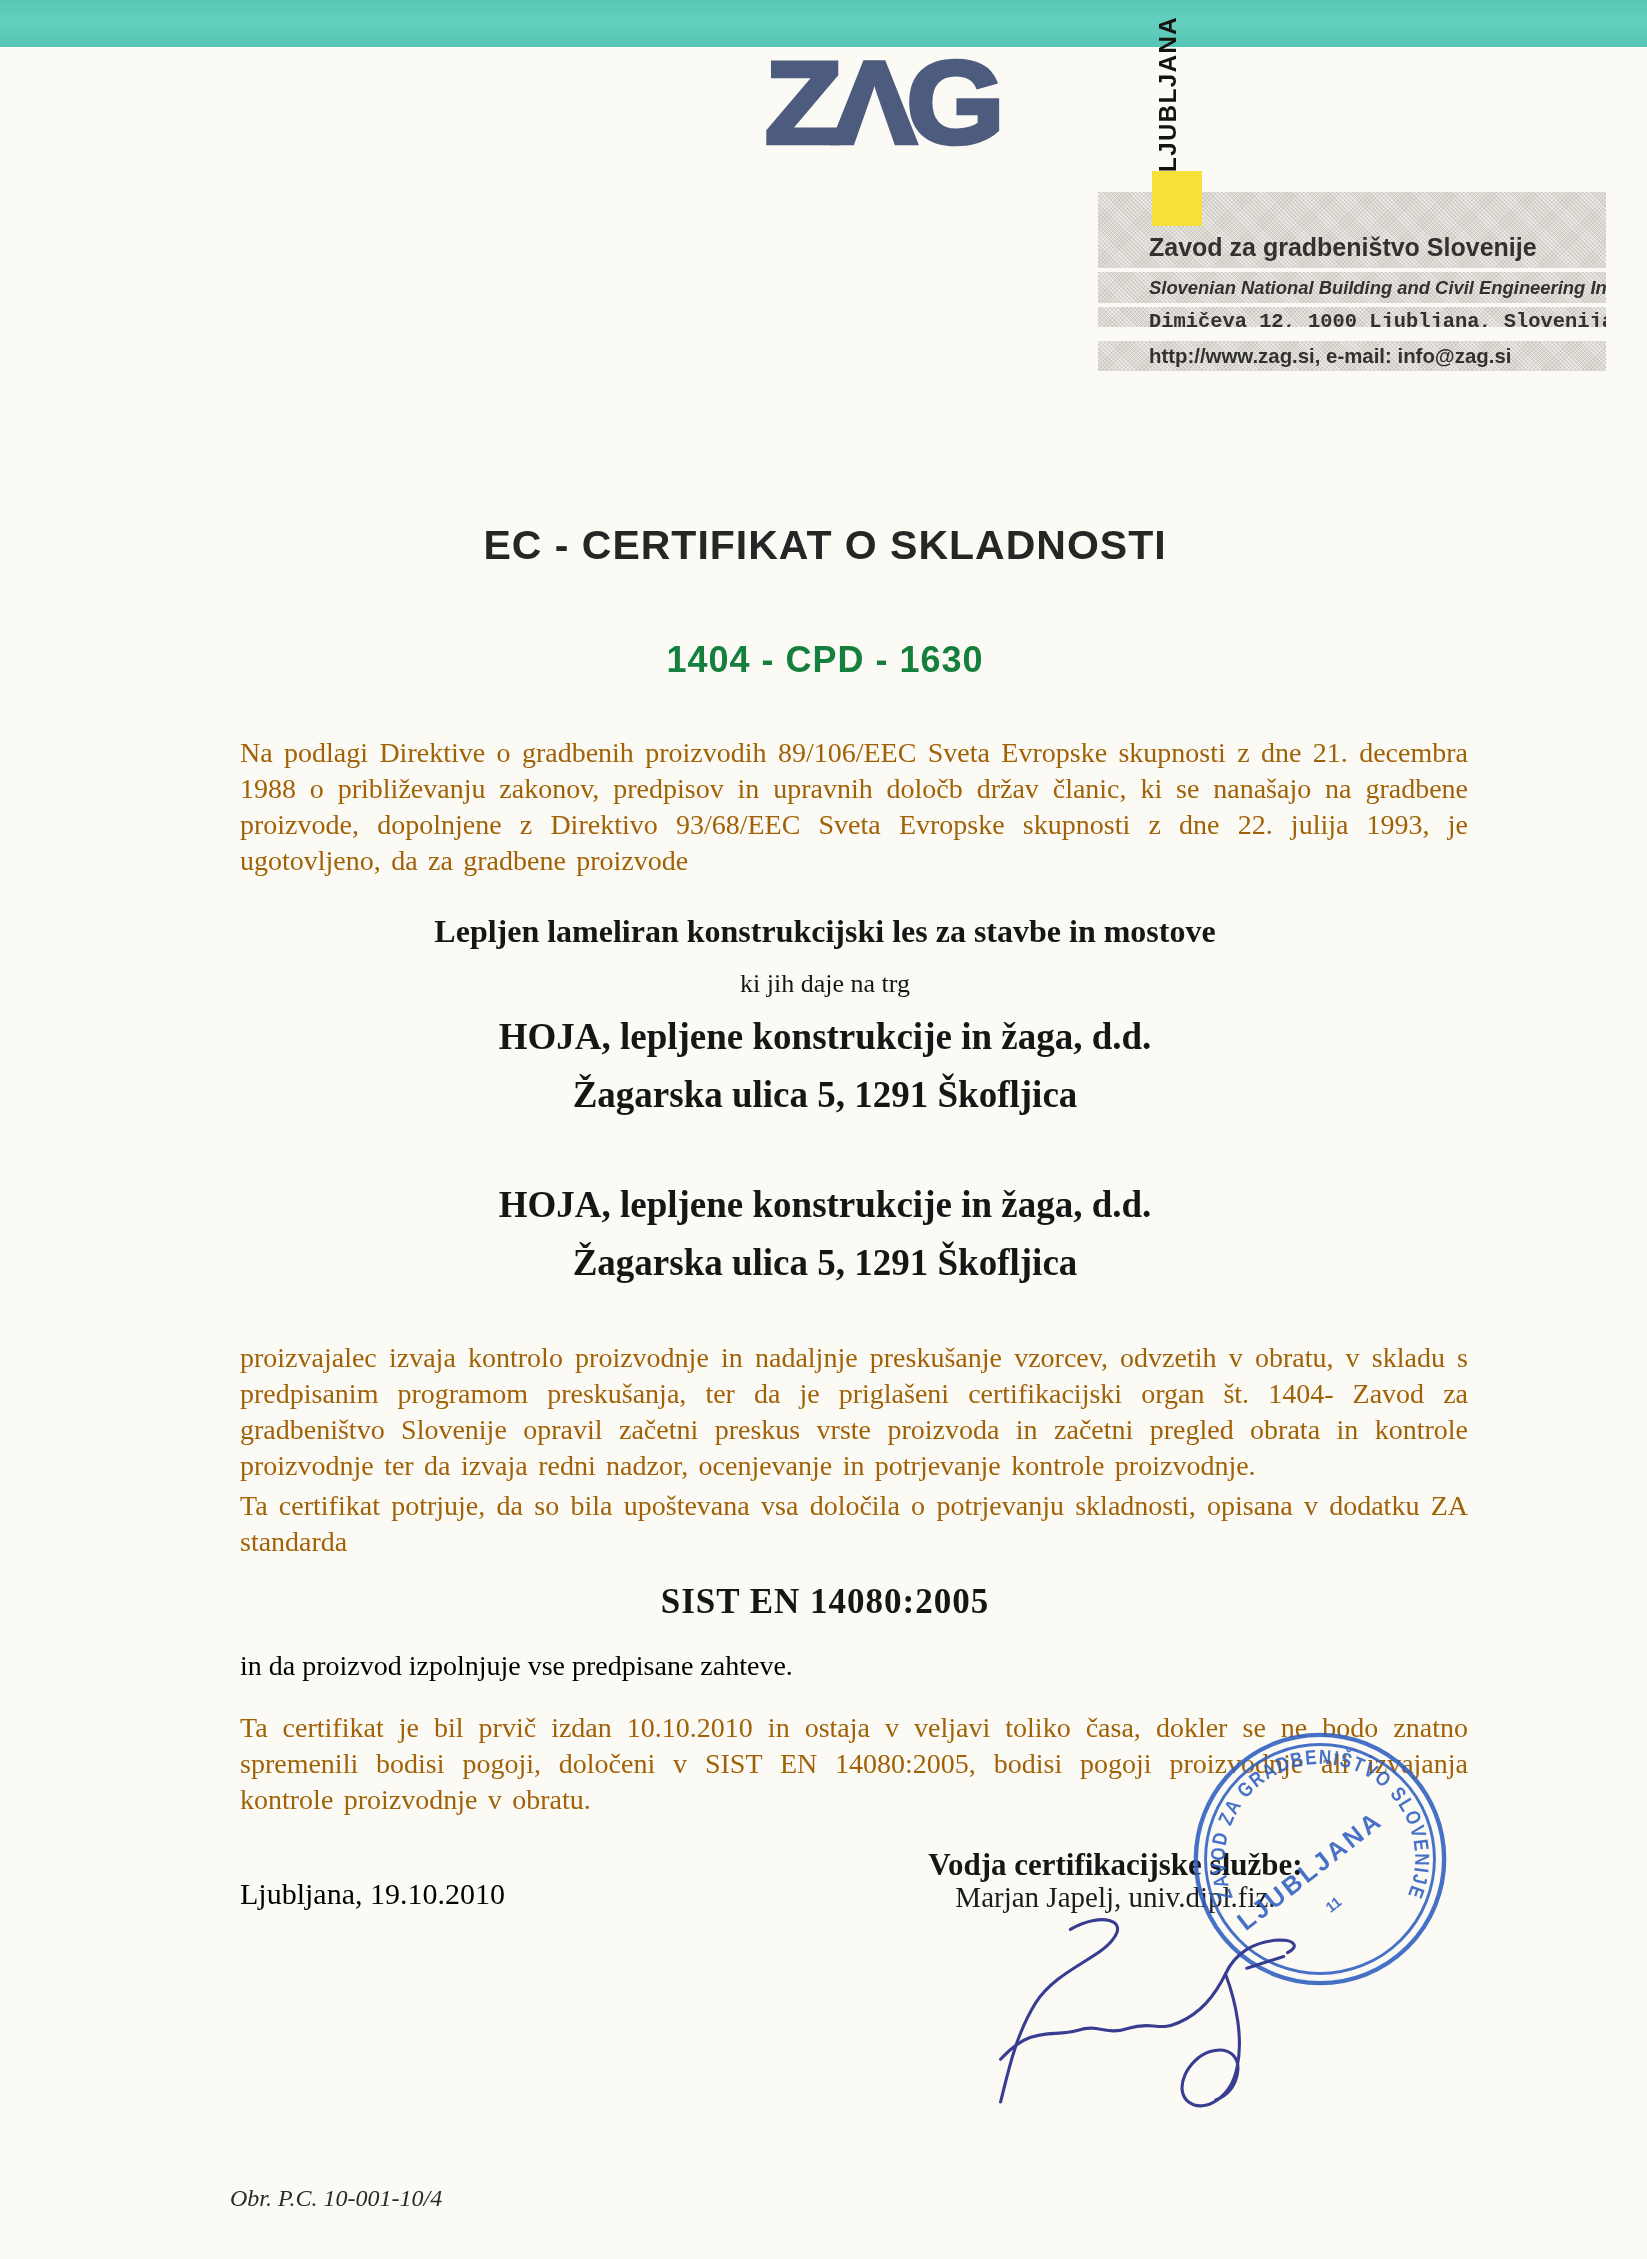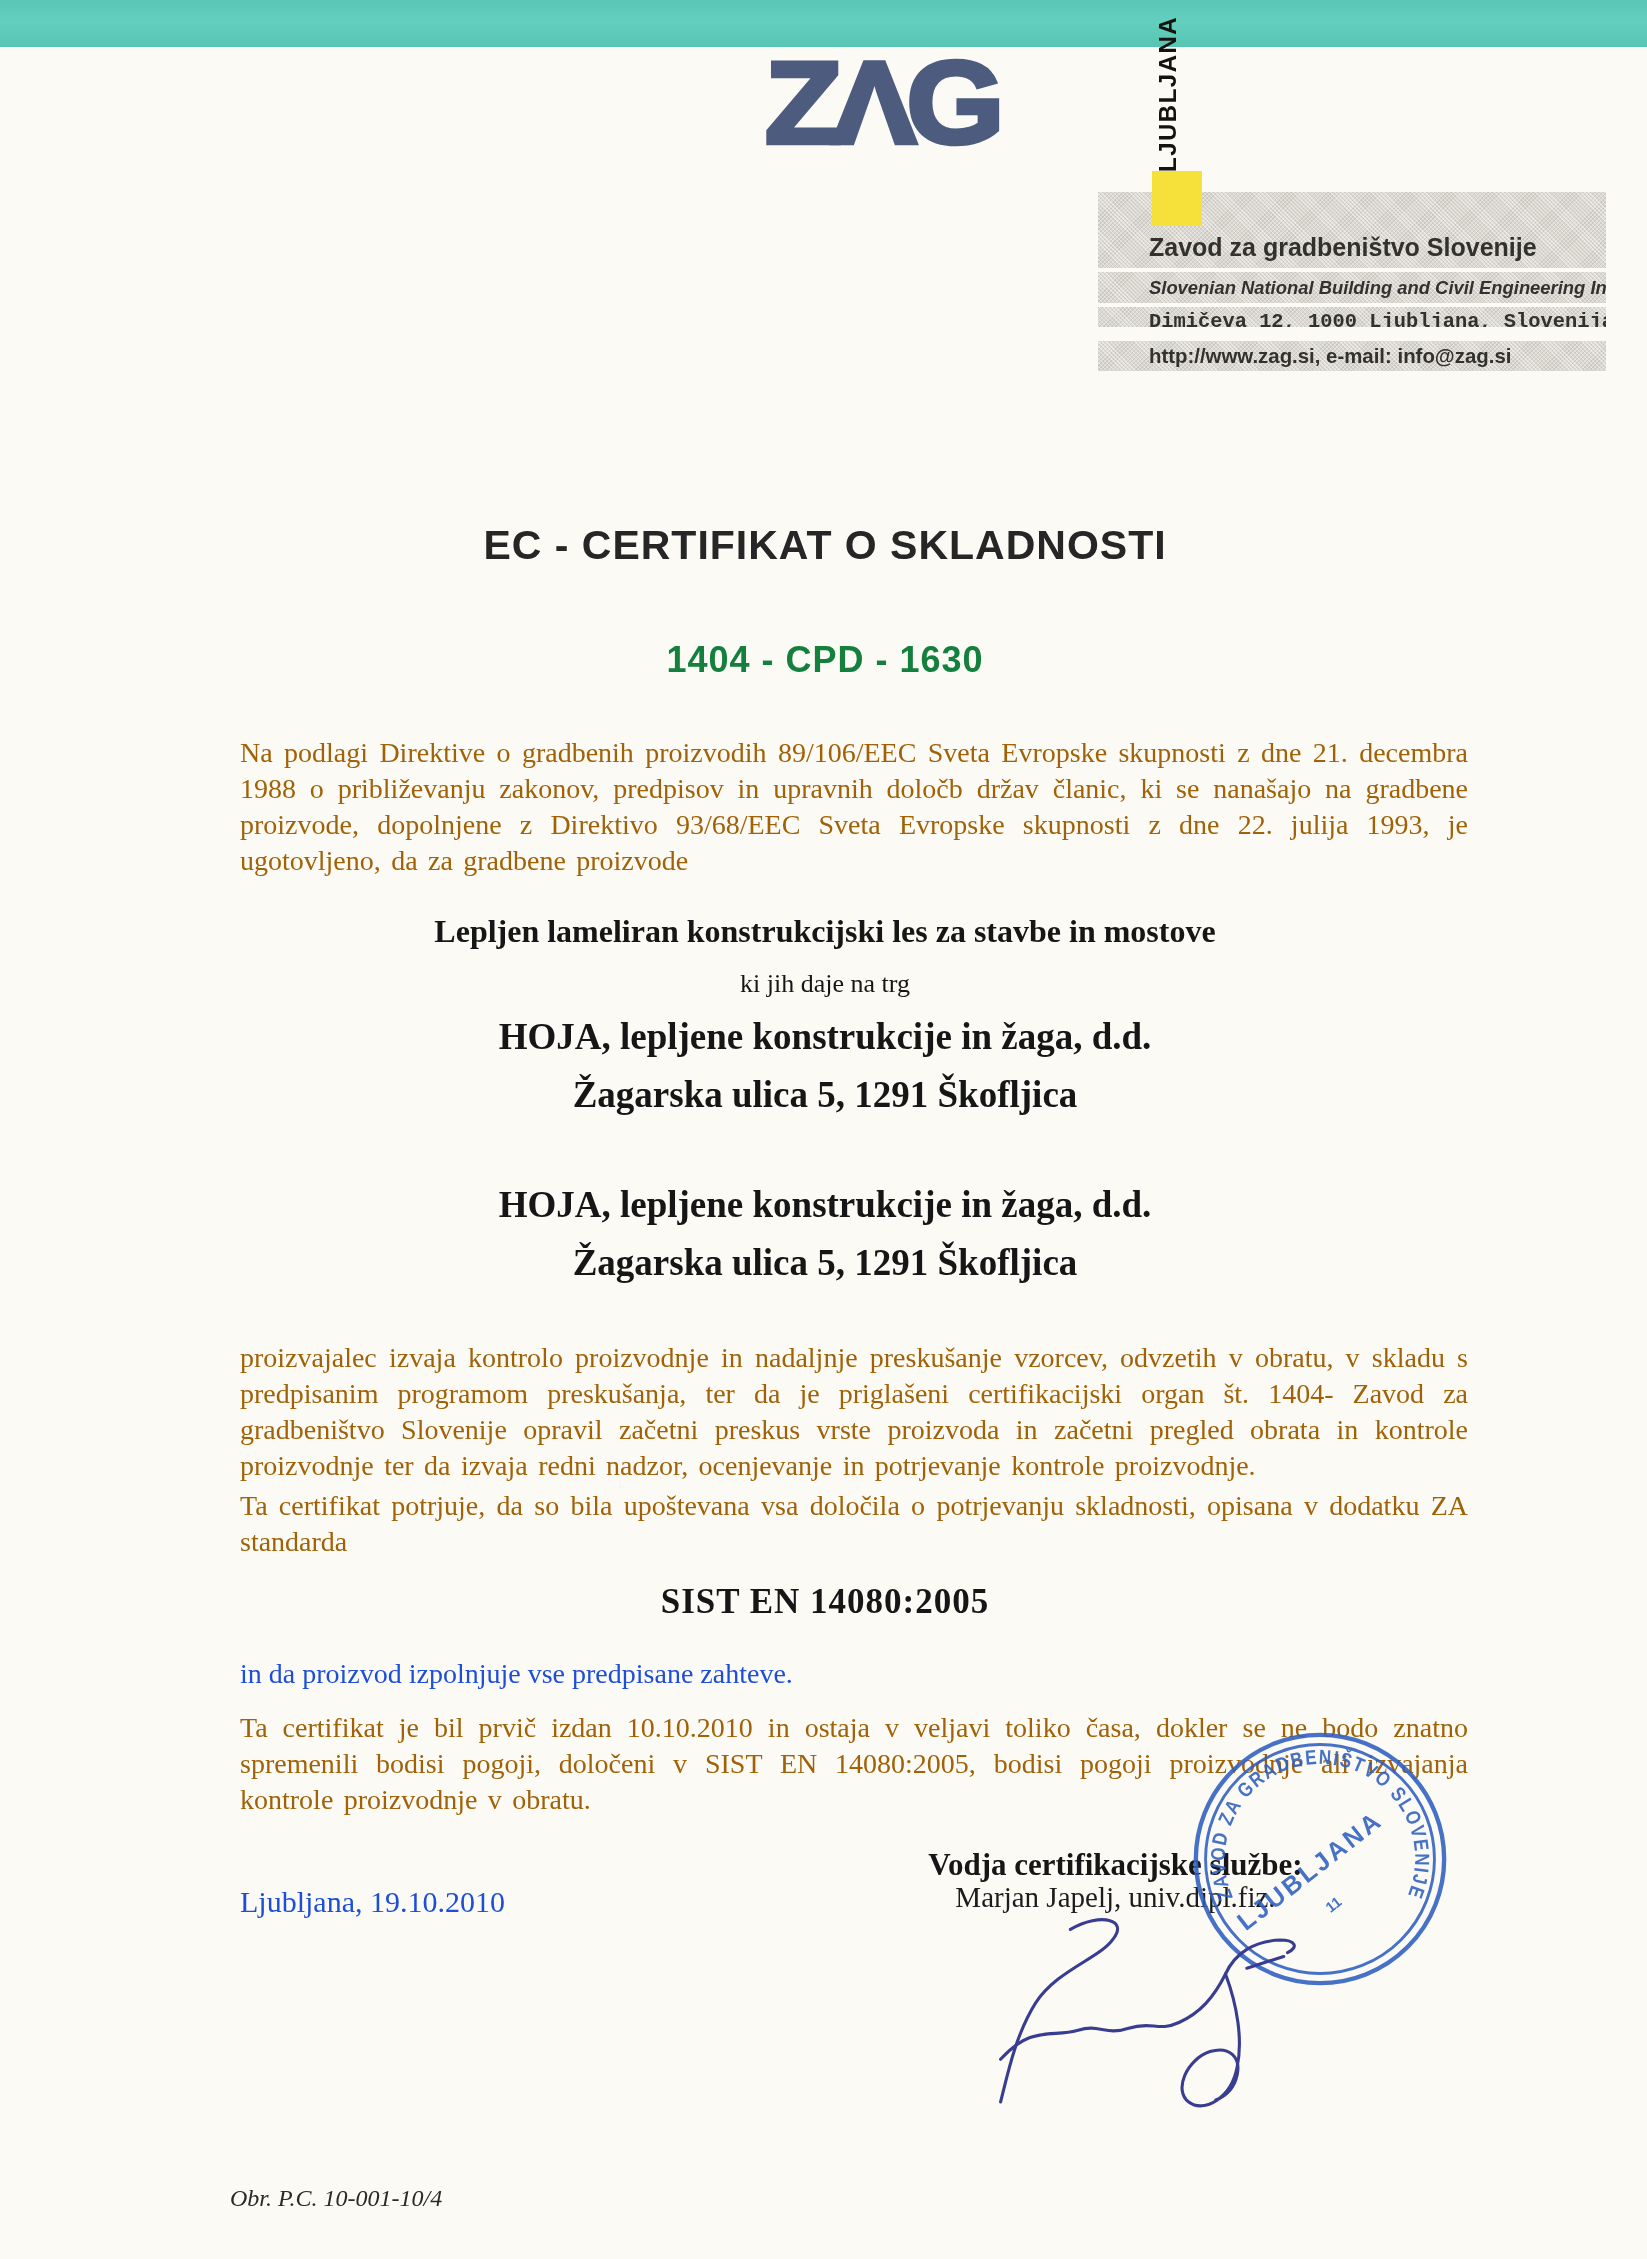--- a/index.html
+++ b/index.html
@@ -52,21 +52,21 @@
   .doc-number{position:absolute;left:209px;width:1232px;top:639px;text-align:center;
     font-family:"Liberation Sans",sans-serif;font-weight:bold;font-size:36px;
     letter-spacing:1px;color:#15803d;}
   
   .para{position:absolute;left:240px;width:1228px;font-size:28px;line-height:36px;
     text-align:justify;word-spacing:3.4px;color:#a16207;}
   .p-intro{top:735px;}
   .p-control{top:1340px;}
   .p-confirm{top:1488px;}
   .p-validity{top:1710px;}
-  .line-left{position:absolute;left:240px;font-size:28px;color:#1d4ed8;margin-top:8px;}
+  .line-left{position:absolute;left:240px;font-size:28px;color:#000000;}
   .centerline{position:absolute;left:209px;width:1232px;text-align:center;color:#161616;}
   .cl-product{top:913px;font-size:32px;font-weight:bold;}
   .cl-market{top:969px;font-size:26px;}
   .cl-hoja1{top:1015px;font-size:37px;font-weight:bold;}
   .cl-addr1{top:1073px;font-size:37px;font-weight:bold;}
   .cl-plantline{top:1137px;font-size:26px;}
   .cl-hoja2{top:1183px;font-size:37px;font-weight:bold;}
   .cl-addr2{top:1241px;font-size:37px;font-weight:bold;}
   .cl-standard{top:1582px;font-size:35px;font-weight:bold;letter-spacing:1px;}
   .cl-compliance{top:1650px;}

